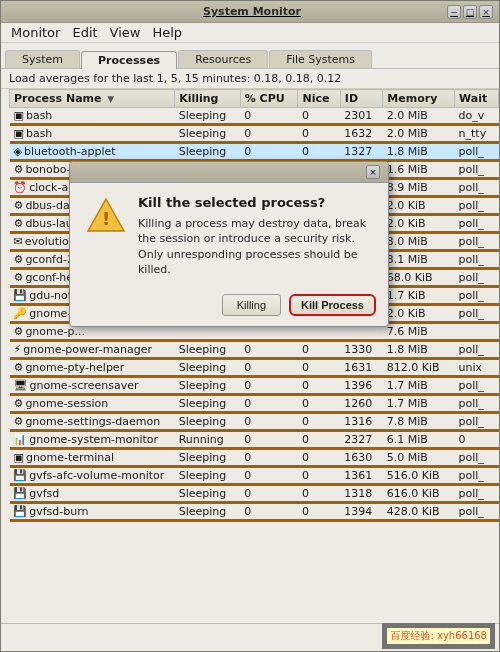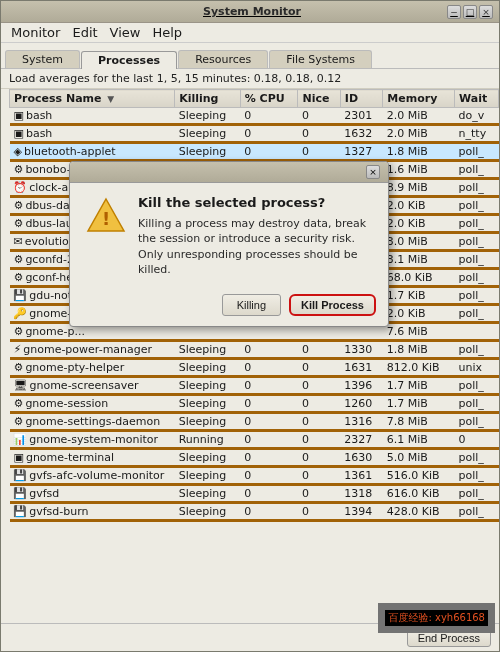--- a/index.html
+++ b/index.html
@@ -183,27 +183,27 @@
       border-radius: 3px;
       padding: 2px 10px;
       font-size: 11px;
       cursor: pointer;
       color: #1a1a1a;
     }
 
     
     .watermark {
       position: absolute;
-      bottom: 18px;
+      bottom: 2px;
       right: 4px;
       font-size: 10px;
       color: #e05020;
-      background: #000000;
+      background: #fef9c3;
       padding: 1px 3px;
-      border: 7px solid #737373;
+      border: 5px solid #737373;
     }
 
     
     .dialog-overlay {
       position: absolute;
       top: 0;
       left: 0;
       width: 100%;
       height: 100%;
       z-index: 100;

